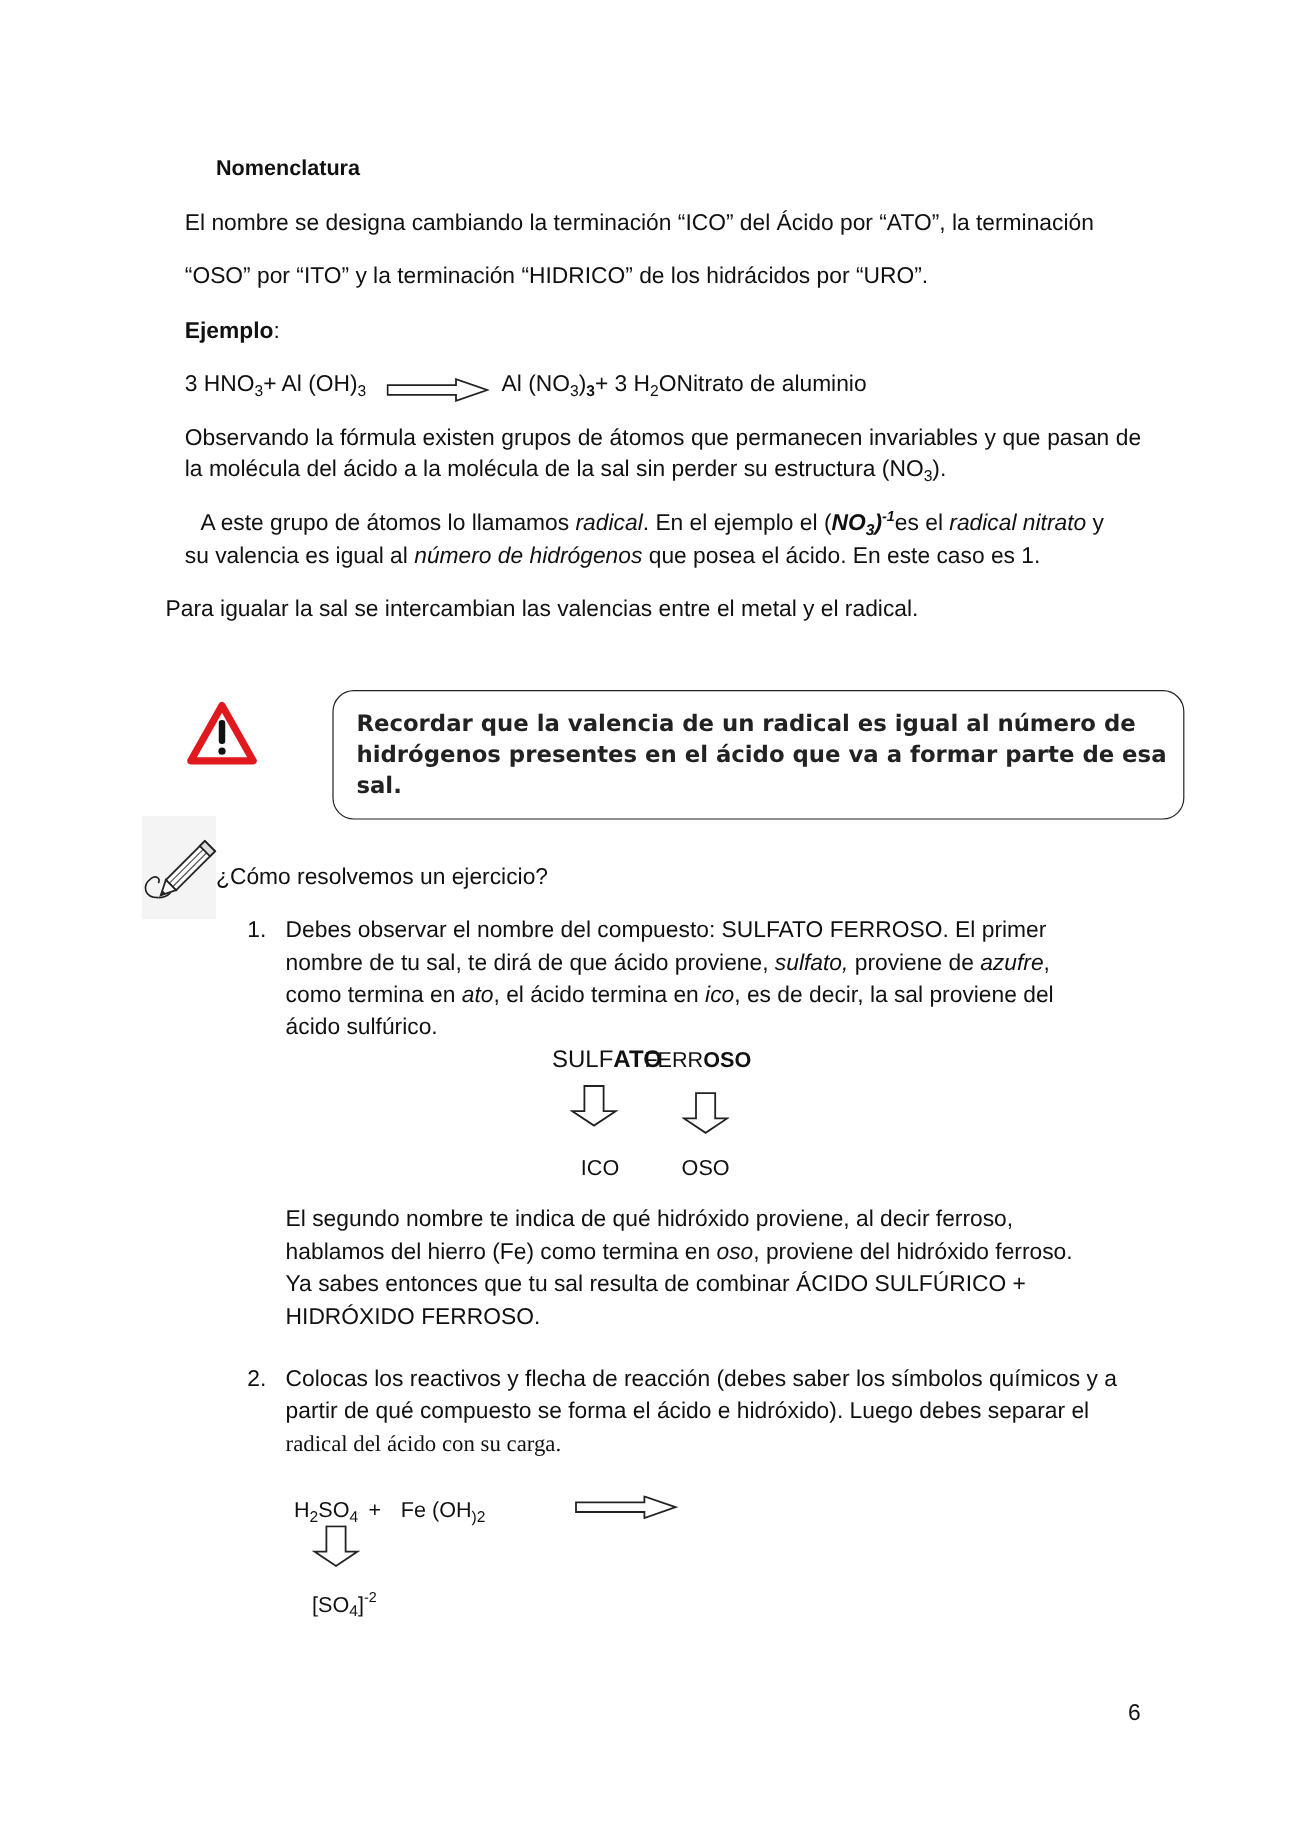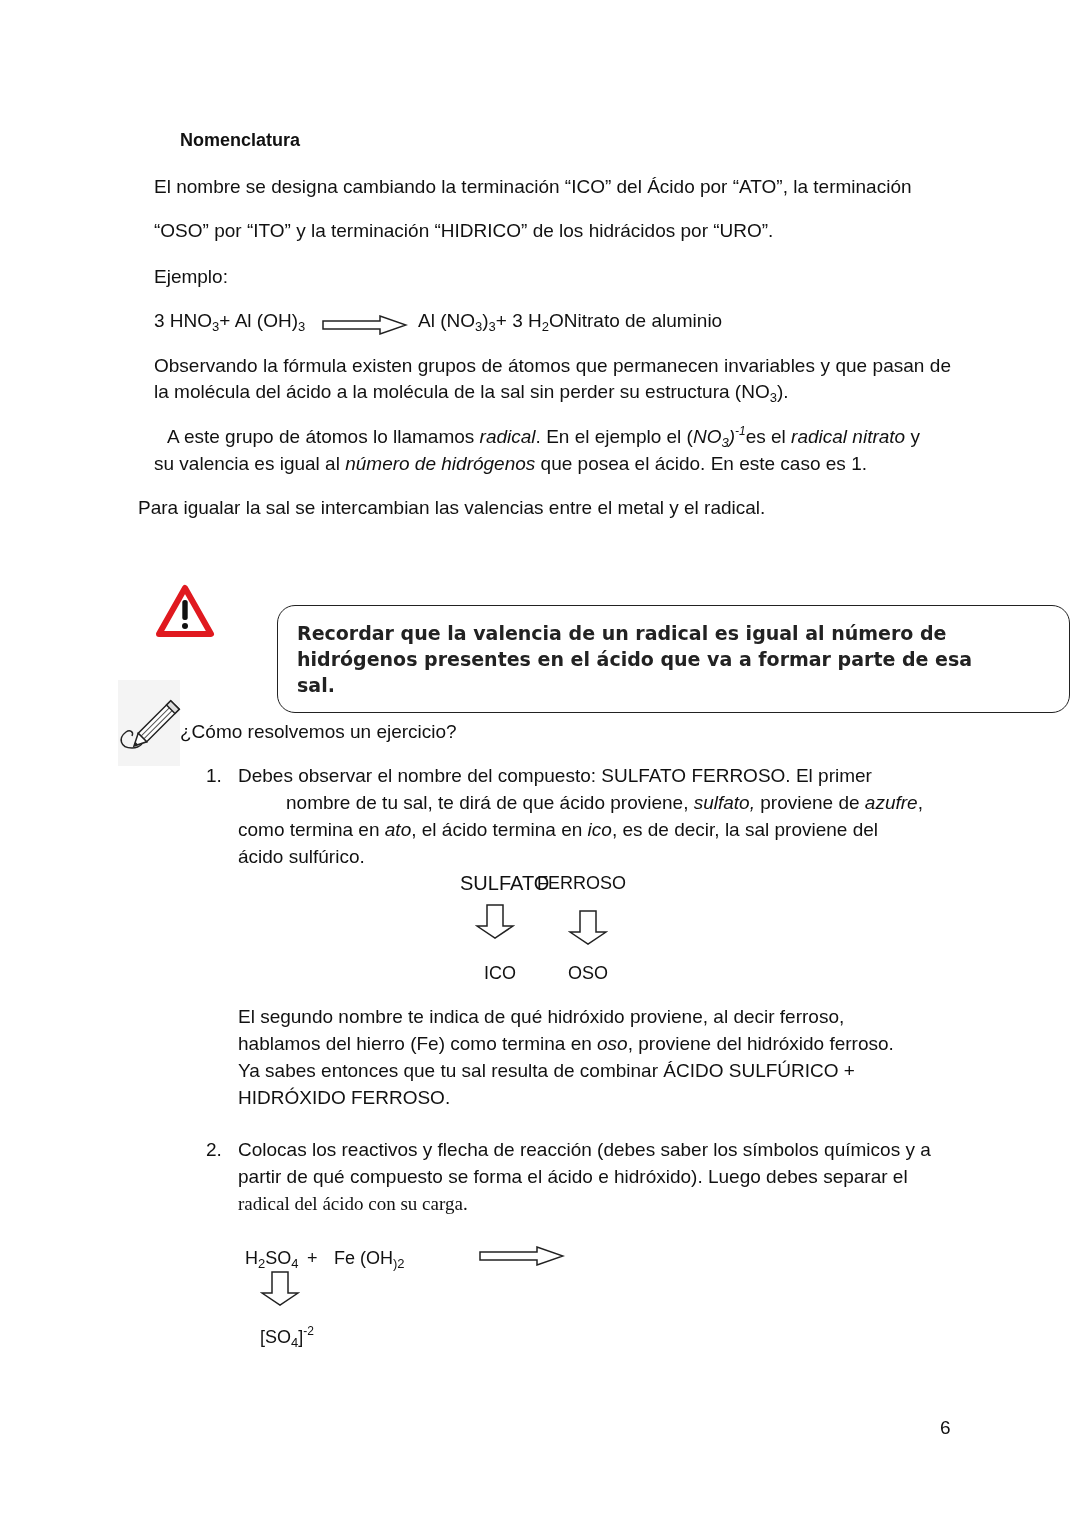--- a/index.html
+++ b/index.html
@@ -7,21 +7,21 @@
       width: 1080px; height: 1527px; position: relative; overflow: hidden;
       font-family: "Liberation Sans", "DejaVu Sans", sans-serif;
       color: #111111;
     }
     .abs { position: absolute; }
     .txt { font-size: 19px; line-height: 26px; white-space: nowrap; }
     .justify { white-space: normal; text-align: justify; text-align-last: left; }
     .heading { font-weight: bold; font-size: 18px; }
     sub { font-size: 13px; vertical-align: -4px; line-height: 0; }
     sup { font-size: 12px; vertical-align: 8px; line-height: 0; }
-    .bold { font-weight: normal; }
+    .bold { font-weight: bold; }
     .ital { font-style: italic; }
     .callout {
       border: 1.5px solid #222; border-radius: 18px;
       box-sizing: border-box;
     }
     .callout-text {
       font-family: "DejaVu Sans", sans-serif; font-weight: bold;
       font-size: 19px; line-height: 26px; color: #222;
     }
     .pencil-bg { background: #f4f4f4; }
@@ -60,21 +60,21 @@
 </div>
 
 <div class="abs txt" style="left:138px; top:495px;">Para igualar la sal se intercambian las valencias entre el metal y el radical.</div>
 
 <svg class="abs" style="left:155px; top:584px;" width="60" height="54" viewBox="0 0 60 54">
   <path d="M30 4 L56 50 L4 50 Z" fill="#fff" stroke="#e0191f" stroke-width="6" stroke-linejoin="round"></path>
   <rect x="27.3" y="16" width="5.4" height="20" rx="2.5" fill="#111"></rect>
   <circle cx="30" cy="42" r="3" fill="#111"></circle>
 </svg>
 
-<div class="abs callout" style="left:277px; top:575px; width:793px; height:108px;margin-top:30px;">
+<div class="abs callout" style="left:277px; top:575px; width:710px; height:108px;">
   <div class="abs callout-text" style="left:19px; top:14px;">Recordar que la valencia de un radical es igual al número de</div>
   <div class="abs callout-text" style="left:19px; top:40px;">hidrógenos presentes en el ácido que va a formar parte de esa</div>
   <div class="abs callout-text" style="left:19px; top:66px;">sal.</div>
 </div>
 
 <div class="abs pencil-bg" style="left:118px; top:680px; width:62px; height:86px;"></div>
 <svg class="abs" style="left:118px; top:692px;" width="76" height="60" viewBox="0 0 76 60">
   <path d="M14 56 C2 56, 0 46, 8 40 C12 37, 16 40, 14 44" fill="none" stroke="#222" stroke-width="1.4"></path>
   <path d="M14 56 C18 56, 22 54, 24 52" fill="none" stroke="#222" stroke-width="1.4"></path>
   <g transform="rotate(-45 40 30)">
@@ -84,21 +84,21 @@
     <rect x="58" y="24" width="6" height="12" fill="#ddd" stroke="#222" stroke-width="1.5"></rect>
     <path d="M18 24 L6 30 L18 36 Z" fill="#fff" stroke="#222" stroke-width="1.5"></path>
     <path d="M10 28 L6 30 L10 32 Z" fill="#222"></path>
   </g>
 </svg>
 
 <div class="abs txt" style="left:180px; top:719px;">¿Cómo resolvemos un ejercicio?</div>
 
 <div class="abs txt" style="left:206px; top:763px;">1.</div>
 <div class="abs txt" style="left:238px; top:763px;text-align:right;">Debes observar el nombre del compuesto: SULFATO FERROSO. El primer</div>
-<div class="abs txt" style="left:238px; top:790px;margin-left:48px;">
+<div class="abs txt" style="left:238px; top:790px;">
   <span>nombre de tu sal, te dirá de que ácido proviene, </span><span class="ital">sulfato,</span><span> proviene de </span><span class="ital">azufre</span><span>,</span>
 </div>
 <div class="abs txt" style="left:238px; top:817px;">
   <span>como termina en </span><span class="ital">ato</span><span>, el ácido termina en </span><span class="ital">ico</span><span>, es de decir, la sal proviene del</span>
 </div>
 <div class="abs txt" style="left:238px; top:844px;">ácido sulfúrico.</div>
 
 <div class="abs txt" style="left:460px; top:870px; font-size:20px;">
   <span>SULF</span><span class="bold">ATO</span>
 </div>

